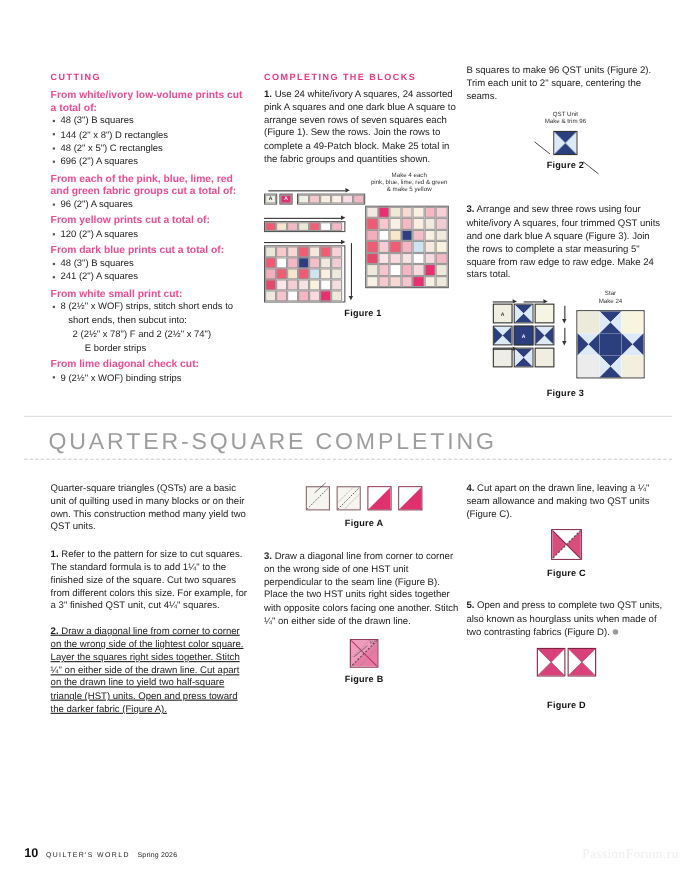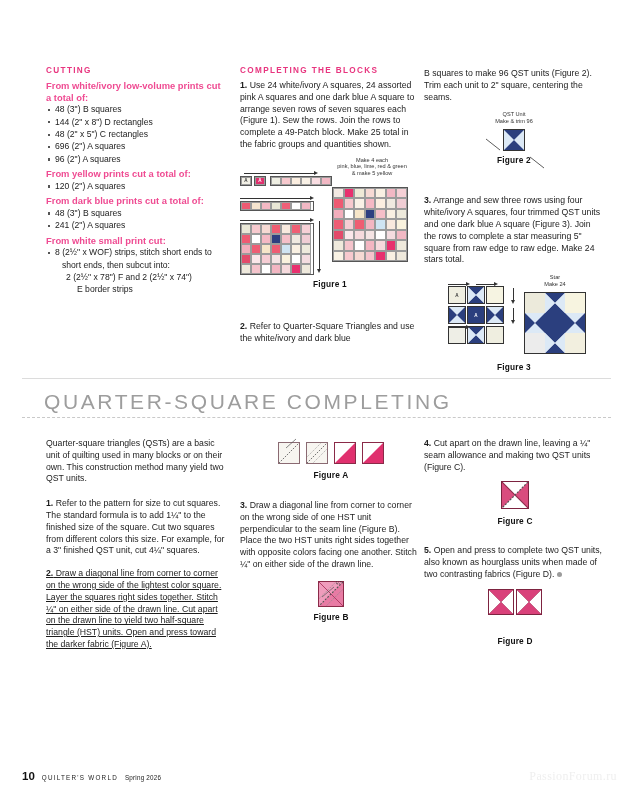--- a/index.html
+++ b/index.html
@@ -116,20 +116,21 @@
       <div class="pink-line">From white/ivory low-volume prints cut a total of:</div>
       <ul class="cutlist">
         <li>48 (3") B squares</li>
         <li>144 (2" x 8") D rectangles</li>
         <li>48 (2" x 5") C rectangles</li>
         <li>696 (2") A squares</li>
       </ul>
     </div>
 
     <div>
+      <div class="pink-line">From each of the pink, blue, lime, red and green fabric groups cut a total of:</div>
       <ul class="cutlist">
         <li>96 (2") A squares</li>
       </ul>
     </div>
 
     <div>
       <div class="pink-line">From yellow prints cut a total of:</div>
       <ul class="cutlist">
         <li>120 (2") A squares</li>
       </ul>
@@ -146,20 +147,26 @@
     <div>
       <div class="pink-line">From white small print cut:</div>
       <ul class="cutlist">
         <li>8 (2½" x WOF) strips, stitch short ends to</li>
         <li class="cont">short ends, then subcut into:</li>
         <li class="noBul">2 (2½" x 78") F and 2 (2½" x 74")</li>
         <li class="noBul2">E border strips</li>
       </ul>
     </div>
 
+    <div>
+      <div class="pink-line">From lime diagonal check cut:</div>
+      <ul class="cutlist">
+        <li>9 (2½" x WOF) binding strips</li>
+      </ul>
+    </div>
   </div>
 
   <div class="col" style="left:240px;top:66px;width:180px;">
     <div class="sec-head">COMPLETING THE BLOCKS</div>
     <p class="body">
       <b>1.</b><span> Use 24 white/ivory A squares, 24 assorted pink A squares and one dark blue A square to arrange seven rows of seven squares each (Figure 1). Sew the rows. Join the rows to complete a 49-Patch block. Make 25 total in the fabric groups and quantities shown.</span>
     </p>
 
     <div style="position:relative;height:150px;">
       <div class="figtop" style="position:absolute;left:84px;top:-2px;width:96px;">
@@ -295,26 +302,23 @@
           <div class="c" style="background: rgb(246, 217, 211);"></div>
           <div class="c" style="background: rgb(245, 196, 204);"></div>
           <div class="c" style="background: rgb(232, 48, 110);"></div>
           <div class="c" style="background: rgb(249, 240, 226);"></div>
           <div class="c" style="background: rgb(239, 233, 220);"></div>
         </div>
 
       <div class="figcap" style="position:absolute;left:0;top:116px;width:180px;">Figure 1</div>
     </div>
 
-    <p class="body" style="margin-top:12px;">
-      <b>2.</b><span> Refer to Quarter-Square Triangles and use the white/ivory and dark blue</span>
-    </p>
-  </div>
-
-  <div class="col" style="left:424px;top:68px;width:180px;">
+  </div>
+
+  <div class="col" style="left:424px;top:58px;width:180px;">
     <p class="body">B squares to make 96 QST units (Figure 2). Trim each unit to 2" square, centering the seams.</p>
 
     <div style="position:relative;height:78px;">
       <div class="figtop" style="margin-top:4px;">
         <div>QST Unit</div>
         <div>Make &amp; trim 96</div>
       </div>
       <div class="unit" style="width:22px;height:22px;margin:4px auto 0 auto;">
         <svg viewBox="0 0 20 20" preserveAspectRatio="none">
           <polygon points="0,0 20,0 10,10" fill="#2b3f7e"></polygon>

